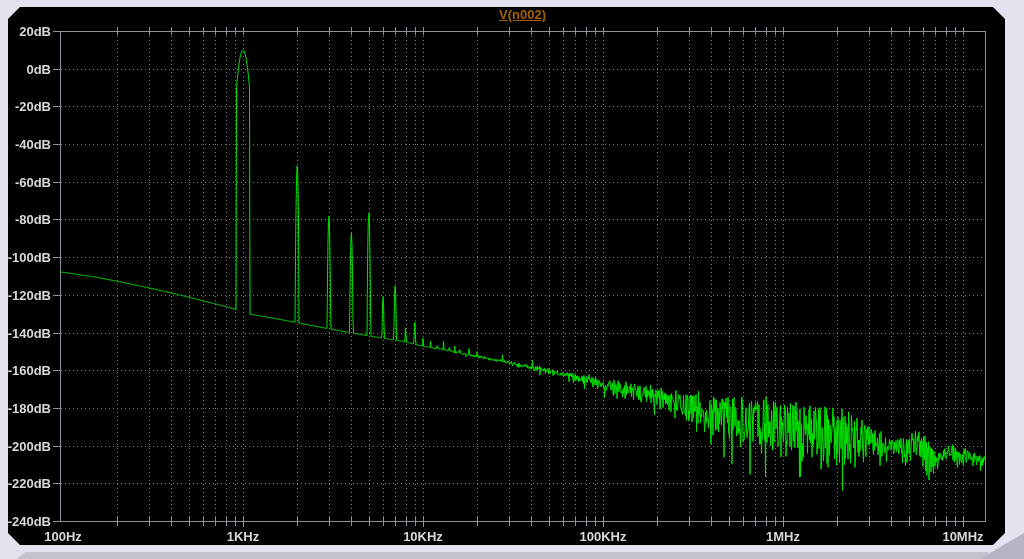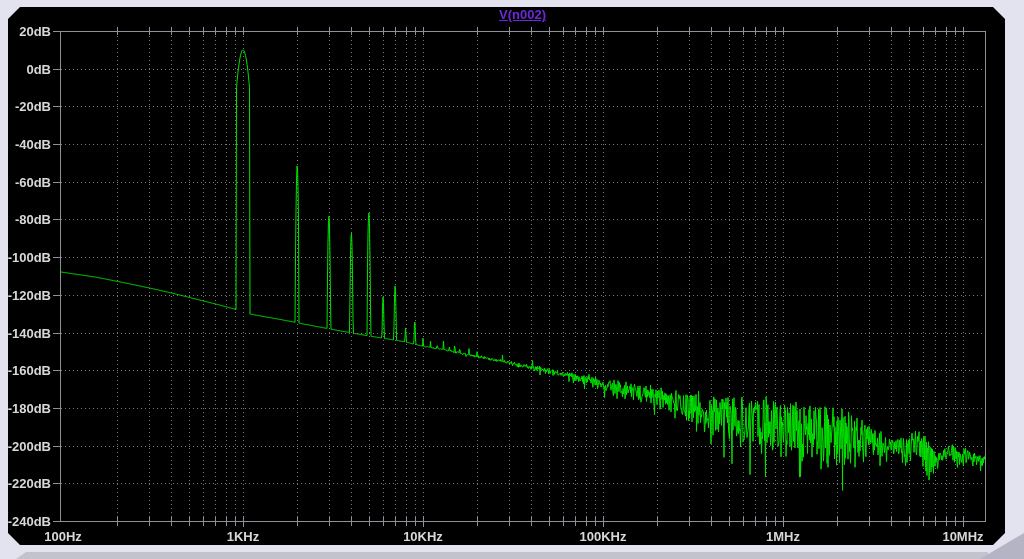--- a/index.html
+++ b/index.html
@@ -211,14 +211,14 @@
         <text x="603" y="541" text-anchor="middle">100KHz</text>
         <text x="783" y="541" text-anchor="middle">1MHz</text>
         <text x="963" y="541" text-anchor="middle">10MHz</text>
       </g>
       <rect x="60.5" y="31.5" width="925" height="490" fill="none" stroke="#90909a" shape-rendering="crispEdges"></rect>
       <clipPath id="boxclip">
         <rect x="60" y="31" width="925" height="490"></rect>
       </clipPath>
       <path d="M60.0 271.9L60.5 272.0L61.0 272.0L61.5 272.1L62.0 272.2L62.5 272.2L63.0 272.3L63.5 272.4L64.0 272.5L64.5 272.5L65.0 272.6L65.5 272.7L66.0 272.8L66.5 272.8L67.0 272.9L67.5 273.0L68.0 273.0L68.5 273.1L69.0 273.2L69.5 273.3L70.0 273.3L70.5 273.4L71.0 273.5L71.5 273.6L72.0 273.6L72.5 273.7L73.0 273.8L73.5 273.9L74.0 273.9L74.5 274.0L75.0 274.1L75.5 274.1L76.0 274.2L76.5 274.3L77.0 274.4L77.5 274.4L78.0 274.5L78.5 274.6L79.0 274.7L79.5 274.7L80.0 274.8L80.5 274.9L81.0 274.9L81.5 275.0L82.0 275.1L82.5 275.2L83.0 275.2L83.5 275.3L84.0 275.4L84.5 275.5L85.0 275.5L85.5 275.6L86.0 275.7L86.5 275.7L87.0 275.8L87.5 275.9L88.0 276.0L88.5 276.0L89.0 276.1L89.5 276.2L90.0 276.3L90.5 276.3L91.0 276.4L91.5 276.5L92.0 276.5L92.5 276.6L93.0 276.7L93.5 276.8L94.0 276.8L94.5 276.9L95.0 277.0L95.5 277.1L96.0 277.2L96.5 277.3L97.0 277.4L97.5 277.5L98.0 277.6L98.5 277.7L99.0 277.8L99.5 277.9L100.0 278.0L100.5 278.1L101.0 278.2L101.5 278.3L102.0 278.4L102.5 278.4L103.0 278.5L103.5 278.6L104.0 278.7L104.5 278.8L105.0 278.9L105.5 279.0L106.0 279.1L106.5 279.2L107.0 279.3L107.5 279.4L108.0 279.5L108.5 279.6L109.0 279.7L109.5 279.8L110.0 279.9L110.5 280.0L111.0 280.1L111.5 280.2L112.0 280.3L112.5 280.4L113.0 280.5L113.5 280.6L114.0 280.7L114.5 280.8L115.0 280.9L115.5 281.0L116.0 281.0L116.5 281.1L117.0 281.2L117.5 281.3L118.0 281.4L118.5 281.6L119.0 281.7L119.5 281.8L120.0 281.9L120.5 282.0L121.0 282.1L121.5 282.2L122.0 282.3L122.5 282.4L123.0 282.5L123.5 282.6L124.0 282.7L124.5 282.8L125.0 282.9L125.5 283.0L126.0 283.1L126.5 283.2L127.0 283.3L127.5 283.4L128.0 283.5L128.5 283.6L129.0 283.7L129.5 283.8L130.0 283.9L130.5 284.0L131.0 284.2L131.5 284.3L132.0 284.4L132.5 284.5L133.0 284.6L133.5 284.7L134.0 284.8L134.5 284.9L135.0 285.0L135.5 285.1L136.0 285.2L136.5 285.3L137.0 285.4L137.5 285.5L138.0 285.6L138.5 285.7L139.0 285.8L139.5 285.9L140.0 286.0L140.5 286.1L141.0 286.2L141.5 286.3L142.0 286.4L142.5 286.5L143.0 286.6L143.5 286.8L144.0 286.9L144.5 287.0L145.0 287.1L145.5 287.2L146.0 287.3L146.5 287.4L147.0 287.5L147.5 287.6L148.0 287.7L148.5 287.8L149.0 287.9L149.5 288.0L150.0 288.1L150.5 288.2L151.0 288.4L151.5 288.5L152.0 288.6L152.5 288.7L153.0 288.8L153.5 288.9L154.0 289.0L154.5 289.1L155.0 289.3L155.5 289.4L156.0 289.5L156.5 289.6L157.0 289.7L157.5 289.8L158.0 289.9L158.5 290.0L159.0 290.2L159.5 290.3L160.0 290.4L160.5 290.5L161.0 290.6L161.5 290.7L162.0 290.8L162.5 291.0L163.0 291.1L163.5 291.2L164.0 291.3L164.5 291.4L165.0 291.5L165.5 291.6L166.0 291.7L166.5 291.9L167.0 292.0L167.5 292.1L168.0 292.2L168.5 292.3L169.0 292.4L169.5 292.5L170.0 292.7L170.5 292.8L171.0 292.9L171.5 293.0L172.0 293.1L172.5 293.2L173.0 293.4L173.5 293.5L174.0 293.6L174.5 293.7L175.0 293.9L175.5 294.0L176.0 294.1L176.5 294.2L177.0 294.4L177.5 294.5L178.0 294.6L178.5 294.7L179.0 294.9L179.5 295.0L180.0 295.1L180.5 295.2L181.0 295.4L181.5 295.5L182.0 295.6L182.5 295.7L183.0 295.9L183.5 296.0L184.0 296.1L184.5 296.2L185.0 296.3L185.5 296.5L186.0 296.6L186.5 296.7L187.0 296.8L187.5 297.0L188.0 297.1L188.5 297.2L189.0 297.3L189.5 297.5L190.0 297.6L190.5 297.7L191.0 297.8L191.5 298.0L192.0 298.1L192.5 298.2L193.0 298.3L193.5 298.5L194.0 298.6L194.5 298.7L195.0 298.9L195.5 299.0L196.0 299.1L196.5 299.2L197.0 299.4L197.5 299.5L198.0 299.6L198.5 299.7L199.0 299.9L199.5 300.0L200.0 300.1L200.5 300.2L201.0 300.4L201.5 300.5L202.0 300.6L202.5 300.7L203.0 300.9L203.5 301.0L204.0 301.1L204.5 301.2L205.0 301.4L205.5 301.5L206.0 301.6L206.5 301.7L207.0 301.9L207.5 302.0L208.0 302.1L208.5 302.2L209.0 302.4L209.5 302.5L210.0 302.6L210.5 302.7L211.0 302.9L211.5 303.0L212.0 303.1L212.5 303.2L213.0 303.4L213.5 303.5L214.0 303.6L214.5 303.7L215.0 303.9L215.5 304.0L216.0 304.1L216.5 304.2L217.0 304.4L217.5 304.5L218.0 304.6L218.5 304.7L219.0 304.9L219.5 305.0L220.0 305.1L220.5 305.3L221.0 305.4L221.5 305.5L222.0 305.6L222.5 305.8L223.0 305.9L223.5 306.0L224.0 306.1L224.5 306.3L225.0 306.4L225.5 306.5L226.0 306.7L226.5 306.8L227.0 306.9L227.5 307.1L228.0 307.2L228.5 307.4L229.0 307.5L229.5 307.7L230.0 307.8L230.5 307.9L231.0 308.1L231.5 308.2L232.0 308.4L232.5 308.5L233.0 308.7L233.5 308.8L234.0 309.0L234.5 309.1L235.0 309.3L235.5 309.5L236.0 309.7L236.5 87.5L237.0 82.0L237.5 76.8L238.0 72.1L238.5 67.9L239.0 64.1L239.5 60.8L240.0 57.9L240.5 55.4L241.0 53.4L241.5 51.9L242.0 50.7L242.5 50.1L243.0 49.8L243.5 50.1L244.0 50.7L244.5 51.9L245.0 53.4L245.5 55.4L246.0 57.9L246.5 60.8L247.0 64.1L247.5 67.9L248.0 72.1L248.5 76.8L249.0 82.0L249.5 87.5L250.0 314.0L250.5 314.1L251.0 314.2L251.5 314.3L252.0 314.4L252.5 314.5L253.0 314.6L253.5 314.7L254.0 314.8L254.5 314.9L255.0 315.0L255.5 315.0L256.0 315.1L256.5 315.2L257.0 315.3L257.5 315.4L258.0 315.5L258.5 315.6L259.0 315.7L259.5 315.8L260.0 315.9L260.5 316.0L261.0 316.1L261.5 316.1L262.0 316.2L262.5 316.3L263.0 316.4L263.5 316.5L264.0 316.6L264.5 316.7L265.0 316.8L265.5 316.9L266.0 317.0L266.5 317.0L267.0 317.1L267.5 317.2L268.0 317.3L268.5 317.4L269.0 317.5L269.5 317.6L270.0 317.6L270.5 317.7L271.0 317.8L271.5 317.9L272.0 318.0L272.5 318.1L273.0 318.2L273.5 318.3L274.0 318.3L274.5 318.4L275.0 318.5L275.5 318.6L276.0 318.7L276.5 318.8L277.0 318.9L277.5 319.0L278.0 319.0L278.5 319.1L279.0 319.2L279.5 319.3L280.0 319.4L280.5 319.5L281.0 319.6L281.5 319.7L282.0 319.8L282.5 319.9L283.0 320.0L283.5 320.1L284.0 320.2L284.5 320.3L285.0 320.4L285.5 320.5L286.0 320.6L286.5 320.7L287.0 320.8L287.5 320.9L288.0 321.0L288.5 321.0L289.0 321.1L289.5 321.2L290.0 321.3L290.5 321.4L291.0 321.5L291.5 321.6L292.0 321.7L292.5 321.8L293.0 321.9L293.5 322.0L294.0 322.1L294.5 322.2L295.0 322.3L295.5 257.7L296.0 210.7L296.5 180.2L297.0 165.9L297.5 168.0L298.0 186.5L298.5 221.3L299.0 323.1L299.5 323.2L300.0 323.3L300.5 323.4L301.0 323.5L301.5 323.6L302.0 323.7L302.5 323.8L303.0 323.9L303.5 324.0L304.0 324.1L304.5 324.2L305.0 324.3L305.5 324.4L306.0 324.5L306.5 324.5L307.0 324.6L307.5 324.7L308.0 324.8L308.5 324.9L309.0 325.0L309.5 325.1L310.0 325.2L310.5 325.3L311.0 325.4L311.5 325.5L312.0 325.6L312.5 325.7L313.0 325.8L313.5 325.9L314.0 326.0L314.5 326.1L315.0 326.2L315.5 326.3L316.0 326.4L316.5 326.5L317.0 326.6L317.5 326.7L318.0 326.8L318.5 326.8L319.0 326.9L319.5 327.0L320.0 327.1L320.5 327.2L321.0 327.3L321.5 327.4L322.0 327.5L322.5 327.6L323.0 327.7L323.5 327.8L324.0 327.9L324.5 328.0L325.0 328.1L325.5 328.1L326.0 328.2L326.5 328.3L327.0 328.4L327.5 278.1L328.0 241.1L328.5 220.5L329.0 216.1L329.5 228.2L330.0 256.6L330.5 301.3L331.0 329.2L331.5 329.3L332.0 329.3L332.5 329.4L333.0 329.5L333.5 329.6L334.0 329.7L334.5 329.8L335.0 329.9L335.5 330.0L336.0 330.1L336.5 330.2L337.0 330.3L337.5 330.4L338.0 330.5L338.5 330.5L339.0 330.6L339.5 330.7L340.0 330.8L340.5 330.9L341.0 331.0L341.5 331.1L342.0 331.2L342.5 331.3L343.0 331.4L343.5 331.5L344.0 331.6L344.5 331.6L345.0 331.7L345.5 331.8L346.0 331.9L346.5 332.0L347.0 332.1L347.5 332.2L348.0 332.3L348.5 332.4L349.0 332.5L349.5 332.6L350.0 294.1L350.5 257.4L351.0 237.1L351.5 233.2L352.0 245.6L352.5 274.3L353.0 319.4L353.5 333.3L354.0 333.4L354.5 333.5L355.0 333.5L355.5 333.6L356.0 333.7L356.5 333.8L357.0 333.9L357.5 334.0L358.0 334.1L358.5 334.1L359.0 334.2L359.5 334.3L360.0 334.4L360.5 334.5L361.0 334.6L361.5 334.7L362.0 334.8L362.5 334.8L363.0 334.9L363.5 335.0L364.0 335.1L364.5 335.2L365.0 335.3L365.5 335.4L366.0 335.4L366.5 335.5L367.0 335.6L367.5 268.4L368.0 233.6L368.5 215.2L369.0 213.0L369.5 227.3L370.0 257.9L370.5 304.8L371.0 336.3L371.5 336.4L372.0 336.4L372.5 336.5L373.0 336.6L373.5 336.7L374.0 336.8L374.5 336.8L375.0 336.9L375.5 337.0L376.0 337.1L376.5 337.2L377.0 337.2L377.5 337.3L378.0 337.4L378.5 337.5L379.0 337.5L379.5 337.6L380.0 337.7L380.5 337.8L381.0 337.9L381.5 337.9L382.0 334.0L382.5 307.2L383.0 296.9L383.5 302.9L384.0 325.2L384.5 338.4L385.0 338.5L385.5 338.6L386.0 338.7L386.5 338.7L387.0 338.8L387.5 338.9L388.0 339.0L388.5 339.0L389.0 339.1L389.5 339.2L390.0 339.3L390.5 339.4L391.0 339.4L391.5 339.5L392.0 339.6L392.5 339.7L393.0 339.7L393.5 339.8L394.0 326.3L394.5 297.9L395.0 285.9L395.5 290.2L396.0 310.9L396.5 340.3L397.0 340.4L397.5 340.5L398.0 340.6L398.5 340.7L399.0 340.8L399.5 340.9L400.0 341.0L400.5 341.0L401.0 341.1L401.5 341.2L402.0 341.3L402.5 341.4L403.0 341.5L403.5 341.6L404.0 341.7L404.5 341.8L405.0 337.9L405.5 327.9L406.0 334.3L406.5 342.2L407.0 342.3L407.5 342.4L408.0 342.6L408.5 342.7L409.0 342.9L409.5 342.9L410.0 343.1L410.5 343.2L411.0 343.4L411.5 343.6L412.0 343.5L412.5 343.8L413.0 343.8L413.5 343.8L414.0 339.4L414.5 322.6L415.0 322.1L415.5 338.0L416.0 344.6L416.5 344.4L417.0 344.7L417.5 345.0L418.0 345.1L418.5 345.1L419.0 345.4L419.5 345.3L420.0 345.3L420.5 345.9L421.0 345.7L421.5 345.8L422.0 345.8L422.5 346.0L423.0 338.2L423.5 346.2L424.0 346.4L424.5 346.4L425.0 346.6L425.5 346.9L426.0 346.8L426.5 346.9L427.0 346.6L427.5 346.5L428.0 346.9L428.5 347.0L429.0 347.0L429.5 346.9L430.0 347.4L430.5 341.1L431.0 347.7L431.5 347.6L432.0 347.9L432.5 347.9L433.0 347.6L433.5 347.7L434.0 348.6L434.5 348.0L435.0 348.9L435.5 348.1L436.0 348.8L436.5 348.3L437.0 345.9L437.5 345.8L438.0 348.5L438.5 348.2L439.0 348.9L439.5 349.3L440.0 349.2L440.5 348.8L441.0 349.4L441.5 349.3L442.0 348.7L442.5 349.3L443.0 349.5L443.5 341.0L444.0 348.9L444.5 349.9L445.0 349.4L445.5 350.0L446.0 350.2L446.5 350.1L447.0 351.2L447.5 351.0L448.0 350.4L448.5 350.6L449.0 348.7L449.5 347.0L450.0 351.0L450.5 350.9L451.0 350.2L451.5 351.3L452.0 351.4L452.5 351.9L453.0 351.3L453.5 351.9L454.0 352.9L454.5 346.0L455.0 347.8L455.5 353.2L456.0 352.6L456.5 353.2L457.0 351.6L457.5 352.2L458.0 351.6L458.5 352.1L459.0 352.8L459.5 349.5L460.0 349.8L460.5 353.3L461.0 353.1L461.5 353.4L462.0 353.5L462.5 354.6L463.0 354.7L463.5 354.2L464.0 352.9L464.5 353.4L465.0 354.0L465.5 353.5L466.0 356.5L466.5 355.0L467.0 355.2L467.5 354.5L468.0 355.1L468.5 353.6L469.0 348.6L469.5 354.2L470.0 355.5L470.5 355.8L471.0 354.5L471.5 355.2L472.0 356.1L472.5 355.0L473.0 356.3L473.5 355.0L474.0 355.7L474.5 357.2L475.0 355.5L475.5 356.4L476.0 356.6L476.5 356.6L477.0 351.6L477.5 353.7L478.0 357.2L478.5 355.7L479.0 358.2L479.5 357.1L480.0 357.3L480.5 357.6L481.0 355.8L481.5 356.0L482.0 357.8L482.5 357.7L483.0 357.6L483.5 357.4L484.0 358.9L484.5 356.4L485.0 357.6L485.5 357.5L486.0 358.5L486.5 358.2L487.0 357.8L487.5 357.8L488.0 358.2L488.5 358.2L489.0 360.1L489.5 358.0L490.0 360.2L490.5 359.9L491.0 359.7L491.5 360.2L492.0 358.2L492.5 358.7L493.0 359.3L493.5 360.6L494.0 360.9L494.5 359.6L495.0 360.3L495.5 360.9L496.0 359.1L496.5 361.3L497.0 361.1L497.5 361.1L498.0 359.7L498.5 360.1L499.0 360.4L499.5 360.1L500.0 361.0L500.5 359.5L501.0 361.5L501.5 360.8L502.0 361.4L502.5 355.2L503.0 361.6L503.5 361.5L504.0 362.4L504.5 360.3L505.0 361.7L505.5 362.1L506.0 363.2L506.5 362.8L507.0 362.8L507.5 361.0L508.0 361.8L508.5 361.5L509.0 362.6L509.5 363.9L510.0 362.3L510.5 362.9L511.0 363.7L511.5 361.4L512.0 363.7L512.5 365.7L513.0 363.7L513.5 364.0L514.0 363.0L514.5 362.2L515.0 364.4L515.5 364.0L516.0 365.1L516.5 364.5L517.0 366.1L517.5 367.0L518.0 363.9L518.5 367.3L519.0 363.1L519.5 365.9L520.0 367.0L520.5 365.2L521.0 364.8L521.5 366.2L522.0 366.3L522.5 366.9L523.0 367.2L523.5 364.9L524.0 364.9L524.5 364.8L525.0 366.3L525.5 365.4L526.0 366.5L526.5 364.4L527.0 366.1L527.5 368.1L528.0 366.5L528.5 368.4L529.0 368.0L529.5 366.4L530.0 366.3L530.5 366.8L531.0 369.5L531.5 366.3L532.0 368.2L532.5 360.5L533.0 365.5L533.5 368.1L534.0 369.2L534.5 371.0L535.0 368.2L535.5 366.6L536.0 369.9L536.5 367.0L537.0 370.5L537.5 366.1L538.0 369.0L538.5 368.4L539.0 369.0L539.5 366.0L540.0 375.0L540.5 367.5L541.0 367.9L541.5 368.8L542.0 369.8L542.5 369.7L543.0 368.9L543.5 371.2L544.0 371.3L544.5 368.1L545.0 370.2L545.5 373.7L546.0 369.5L546.5 371.8L547.0 370.2L547.5 369.9L548.0 368.4L548.5 373.8L549.0 370.1L549.5 369.5L550.0 373.7L550.5 371.3L551.0 370.9L551.5 371.0L552.0 370.5L552.5 369.8L553.0 375.5L553.5 369.9L554.0 371.9L554.5 374.4L555.0 371.8L555.5 371.5L556.0 372.9L556.5 373.2L557.0 372.1L557.5 370.7L558.0 375.2L558.5 374.9L559.0 374.5L559.5 373.9L560.0 374.2L560.5 372.9L561.0 375.4L561.5 373.7L562.0 372.7L562.5 372.6L563.0 375.7L563.5 376.2L564.0 374.6L564.5 375.9L565.0 373.6L565.5 373.6L566.0 375.5L566.5 373.8L567.0 374.8L567.5 372.5L568.0 375.8L568.5 373.9L569.0 381.6L569.5 372.9L570.0 376.0L570.5 375.1L571.0 373.6L571.5 376.8L572.0 372.8L572.5 377.8L573.0 379.2L573.5 383.0L574.0 374.4L574.5 380.4L575.0 377.9L575.5 374.5L576.0 380.6L576.5 376.0L577.0 379.0L577.5 375.8L578.0 376.7L578.5 381.5L579.0 376.8L579.5 380.6L580.0 380.3L580.5 380.9L581.0 378.2L581.5 378.9L582.0 376.2L582.5 381.8L583.0 376.6L583.5 384.0L584.0 375.5L584.5 388.9L585.0 380.0L585.5 379.8L586.0 377.2L586.5 383.0L587.0 379.1L587.5 381.9L588.0 376.6L588.5 378.9L589.0 374.4L589.5 380.1L590.0 378.9L590.5 379.9L591.0 383.1L591.5 381.7L592.0 377.2L592.5 384.8L593.0 387.3L593.5 378.3L594.0 381.0L594.5 379.8L595.0 384.9L595.5 377.2L596.0 380.2L596.5 384.7L597.0 379.4L597.5 388.7L598.0 387.2L598.5 382.2L599.0 380.2L599.5 382.5L600.0 384.6L600.5 383.0L601.0 387.0L601.5 384.3L602.0 384.1L602.5 384.7L603.0 382.3L603.5 387.2L604.0 386.1L604.5 397.5L605.0 386.3L605.5 385.3L606.0 390.7L606.5 388.0L607.0 388.4L607.5 384.5L608.0 386.7L608.5 382.6L609.0 382.5L609.5 382.8L610.0 380.7L610.5 386.5L611.0 390.2L611.5 386.8L612.0 385.0L612.5 382.9L613.0 393.8L613.5 395.6L614.0 379.9L614.5 385.1L615.0 393.6L615.5 385.1L616.0 384.3L616.5 386.5L617.0 398.6L617.5 392.5L618.0 380.6L618.5 385.5L619.0 391.7L619.5 382.5L620.0 387.0L620.5 384.8L621.0 392.9L621.5 391.4L622.0 391.4L622.5 396.9L623.0 388.5L623.5 394.0L624.0 389.7L624.5 385.4L625.0 398.8L625.5 394.8L626.0 381.8L626.5 394.7L627.0 389.7L627.5 385.9L628.0 392.9L628.5 391.1L629.0 389.4L629.5 387.8L630.0 386.0L630.5 392.7L631.0 383.8L631.5 396.7L632.0 387.5L632.5 389.9L633.0 388.8L633.5 399.8L634.0 386.6L634.5 384.1L635.0 387.4L635.5 389.8L636.0 389.9L636.5 394.8L637.0 396.5L637.5 390.6L638.0 386.0L638.5 399.8L639.0 388.0L639.5 398.3L640.0 385.8L640.5 400.4L641.0 402.2L641.5 400.5L642.0 396.3L642.5 395.9L643.0 393.6L643.5 390.5L644.0 387.6L644.5 388.1L645.0 395.1L645.5 397.3L646.0 386.0L646.5 401.4L647.0 389.9L647.5 396.9L648.0 390.3L648.5 393.2L649.0 395.5L649.5 392.4L650.0 398.1L650.5 385.2L651.0 403.0L651.5 389.6L652.0 397.7L652.5 391.9L653.0 389.2L653.5 397.7L654.0 405.7L654.5 414.7L655.0 394.3L655.5 397.3L656.0 389.7L656.5 396.8L657.0 404.5L657.5 391.0L658.0 398.1L658.5 392.6L659.0 390.0L659.5 395.2L660.0 409.3L660.5 407.2L661.0 387.8L661.5 391.4L662.0 399.4L662.5 391.4L663.0 407.5L663.5 396.7L664.0 395.0L664.5 399.9L665.0 392.9L665.5 404.2L666.0 393.9L666.5 403.1L667.0 395.3L667.5 404.6L668.0 399.2L668.5 395.7L669.0 410.2L669.5 401.8L670.0 394.8L670.5 395.6L671.0 411.9L671.5 393.4L672.0 397.0L672.5 397.7L673.0 399.6L673.5 402.1L674.0 403.5L674.5 403.4L675.0 418.2L675.5 396.7L676.0 390.5L676.5 410.3L677.0 409.0L677.5 410.5L678.0 402.9L678.5 394.5L679.0 395.3L679.5 398.5L680.0 395.6L680.5 402.7L681.0 409.2L681.5 408.2L682.0 413.2L682.5 414.5L683.0 410.8L683.5 395.6L684.0 409.4L684.5 410.2L685.0 412.9L685.5 416.1L686.0 394.7L686.5 420.3L687.0 401.1L687.5 395.5L688.0 398.9L688.5 420.6L689.0 411.0L689.5 418.3L690.0 397.6L690.5 395.3L691.0 413.6L691.5 395.3L692.0 421.9L692.5 396.2L693.0 401.8L693.5 417.7L694.0 395.7L694.5 411.8L695.0 409.4L695.5 410.3L696.0 394.4L696.5 431.4L697.0 406.2L697.5 408.7L698.0 423.5L698.5 391.3L699.0 415.3L699.5 410.0L700.0 402.4L700.5 422.6L701.0 414.7L701.5 417.2L702.0 409.5L702.5 409.7L703.0 412.1L703.5 411.9L704.0 419.2L704.5 431.9L705.0 427.2L705.5 412.0L706.0 423.3L706.5 410.2L707.0 420.6L707.5 418.9L708.0 418.4L708.5 428.0L709.0 417.8L709.5 410.6L710.0 400.3L710.5 424.7L711.0 443.9L711.5 405.4L712.0 410.7L712.5 410.8L713.0 435.1L713.5 397.1L714.0 397.1L714.5 411.7L715.0 399.0L715.5 430.4L716.0 407.1L716.5 400.1L717.0 429.5L717.5 410.4L718.0 408.1L718.5 432.0L719.0 412.1L719.5 423.7L720.0 402.5L720.5 409.3L721.0 417.7L721.5 425.3L722.0 399.1L722.5 409.0L723.0 399.4L723.5 423.9L724.0 457.3L724.5 402.5L725.0 407.5L725.5 409.0L726.0 398.2L726.5 417.2L727.0 402.5L727.5 423.0L728.0 397.3L728.5 430.2L729.0 434.6L729.5 439.2L730.0 406.2L730.5 409.3L731.0 412.5L731.5 428.8L732.0 463.8L732.5 399.2L733.0 430.2L733.5 406.3L734.0 397.7L734.5 418.5L735.0 426.3L735.5 407.4L736.0 409.8L736.5 436.1L737.0 432.9L737.5 430.0L738.0 420.4L738.5 433.6L739.0 420.8L739.5 430.8L740.0 428.8L740.5 446.8L741.0 429.4L741.5 398.2L742.0 397.1L742.5 405.2L743.0 442.0L743.5 439.0L744.0 439.9L744.5 435.4L745.0 429.8L745.5 421.0L746.0 407.7L746.5 429.2L747.0 437.6L747.5 434.0L748.0 430.3L748.5 425.8L749.0 407.3L749.5 403.0L750.0 474.6L750.5 431.3L751.0 414.1L751.5 401.1L752.0 411.2L752.5 420.1L753.0 441.4L753.5 409.4L754.0 412.8L754.5 406.8L755.0 410.4L755.5 402.5L756.0 408.3L756.5 408.0L757.0 409.6L757.5 401.3L758.0 436.5L758.5 413.6L759.0 404.5L759.5 444.4L760.0 427.6L760.5 443.5L761.0 432.1L761.5 453.5L762.0 437.5L762.5 438.6L763.0 422.5L763.5 400.0L764.0 400.0L764.5 440.5L765.0 423.0L765.5 476.8L766.0 396.7L766.5 403.0L767.0 442.6L767.5 406.8L768.0 404.7L768.5 437.1L769.0 421.7L769.5 433.5L770.0 421.7L770.5 445.5L771.0 436.9L771.5 410.6L772.0 424.3L772.5 450.1L773.0 448.5L773.5 401.4L774.0 442.4L774.5 414.1L775.0 404.3L775.5 402.2L776.0 429.0L776.5 410.1L777.0 407.2L777.5 425.5L778.0 446.3L778.5 444.9L779.0 442.2L779.5 425.7L780.0 410.1L780.5 405.6L781.0 456.8L781.5 416.8L782.0 425.8L782.5 422.0L783.0 436.2L783.5 442.3L784.0 427.7L784.5 404.9L785.0 410.3L785.5 410.2L786.0 456.5L786.5 440.6L787.0 444.4L787.5 407.5L788.0 416.7L788.5 432.7L789.0 413.0L789.5 422.0L790.0 446.6L790.5 403.7L791.0 430.3L791.5 450.2L792.0 440.2L792.5 414.7L793.0 405.2L793.5 441.3L794.0 406.3L794.5 442.5L795.0 447.9L795.5 411.5L796.0 402.1L796.5 430.6L797.0 410.4L797.5 442.7L798.0 448.0L798.5 430.0L799.0 420.7L799.5 477.1L800.0 409.0L800.5 476.7L801.0 451.9L801.5 423.8L802.0 461.4L802.5 444.2L803.0 457.1L803.5 457.0L804.0 407.2L804.5 423.5L805.0 430.2L805.5 435.0L806.0 415.6L806.5 429.6L807.0 427.1L807.5 453.5L808.0 423.5L808.5 434.9L809.0 409.6L809.5 439.6L810.0 405.9L810.5 442.8L811.0 439.9L811.5 418.9L812.0 457.1L812.5 433.6L813.0 445.8L813.5 443.1L814.0 410.7L814.5 439.2L815.0 424.7L815.5 407.4L816.0 416.9L816.5 422.0L817.0 454.3L817.5 441.7L818.0 441.7L818.5 409.2L819.0 448.7L819.5 415.8L820.0 407.5L820.5 414.6L821.0 469.2L821.5 460.1L822.0 427.6L822.5 433.7L823.0 444.0L823.5 461.1L824.0 449.3L824.5 421.7L825.0 406.7L825.5 447.9L826.0 418.2L826.5 408.3L827.0 463.4L827.5 414.9L828.0 467.3L828.5 419.2L829.0 444.1L829.5 455.3L830.0 425.0L830.5 434.1L831.0 442.7L831.5 436.3L832.0 428.8L832.5 418.8L833.0 407.8L833.5 427.0L834.0 416.7L834.5 458.9L835.0 426.7L835.5 444.6L836.0 431.6L836.5 465.1L837.0 420.8L837.5 454.2L838.0 417.0L838.5 431.4L839.0 437.2L839.5 462.6L840.0 420.1L840.5 431.8L841.0 448.8L841.5 426.8L842.0 409.0L842.5 490.4L843.0 417.5L843.5 432.7L844.0 439.3L844.5 464.6L845.0 416.3L845.5 458.2L846.0 423.0L846.5 443.6L847.0 426.7L847.5 433.7L848.0 459.2L848.5 411.9L849.0 418.4L849.5 451.5L850.0 443.6L850.5 463.2L851.0 448.3L851.5 415.7L852.0 430.6L852.5 428.3L853.0 431.8L853.5 444.0L854.0 448.0L854.5 421.1L855.0 467.3L855.5 447.0L856.0 427.3L856.5 430.7L857.0 418.0L857.5 440.8L858.0 452.6L858.5 440.0L859.0 456.5L859.5 440.3L860.0 451.0L860.5 440.4L861.0 427.3L861.5 434.7L862.0 420.1L862.5 447.2L863.0 451.7L863.5 462.1L864.0 432.1L864.5 429.1L865.0 425.1L865.5 452.9L866.0 456.7L866.5 429.4L867.0 438.9L867.5 426.9L868.0 437.0L868.5 444.8L869.0 426.2L869.5 440.0L870.0 443.9L870.5 442.8L871.0 429.3L871.5 430.6L872.0 442.8L872.5 433.7L873.0 449.8L873.5 454.9L874.0 433.4L874.5 450.2L875.0 430.5L875.5 445.2L876.0 443.8L876.5 445.7L877.0 446.9L877.5 437.9L878.0 454.9L878.5 447.3L879.0 444.5L879.5 433.4L880.0 465.8L880.5 453.3L881.0 431.4L881.5 444.5L882.0 456.3L882.5 449.1L883.0 443.0L883.5 445.0L884.0 445.9L884.5 452.6L885.0 447.1L885.5 437.5L886.0 450.6L886.5 461.7L887.0 449.1L887.5 446.5L888.0 449.9L888.5 448.9L889.0 445.2L889.5 439.3L890.0 443.5L890.5 442.1L891.0 450.2L891.5 449.3L892.0 440.0L892.5 442.8L893.0 441.7L893.5 453.8L894.0 453.2L894.5 442.5L895.0 448.4L895.5 449.0L896.0 440.7L896.5 451.5L897.0 443.1L897.5 440.0L898.0 439.4L898.5 453.8L899.0 452.9L899.5 440.2L900.0 447.4L900.5 447.7L901.0 438.1L901.5 452.7L902.0 451.2L902.5 462.8L903.0 446.0L903.5 438.5L904.0 447.7L904.5 456.6L905.0 454.6L905.5 465.7L906.0 457.8L906.5 439.5L907.0 462.4L907.5 443.8L908.0 442.6L908.5 440.3L909.0 453.7L909.5 438.6L910.0 455.4L910.5 460.6L911.0 448.6L911.5 438.4L912.0 433.2L912.5 440.1L913.0 439.8L913.5 438.9L914.0 452.3L914.5 444.5L915.0 439.7L915.5 431.2L916.0 451.7L916.5 455.0L917.0 446.5L917.5 436.4L918.0 441.5L918.5 438.0L919.0 431.7L919.5 452.3L920.0 456.4L920.5 441.1L921.0 457.0L921.5 438.6L922.0 441.1L922.5 447.4L923.0 466.4L923.5 437.1L924.0 441.9L924.5 459.8L925.0 436.0L925.5 467.5L926.0 471.2L926.5 442.3L927.0 475.5L927.5 448.1L928.0 449.9L928.5 441.7L929.0 480.1L929.5 470.2L930.0 446.8L930.5 451.8L931.0 472.1L931.5 448.3L932.0 466.9L932.5 449.3L933.0 463.8L933.5 473.4L934.0 451.3L934.5 460.0L935.0 466.3L935.5 455.8L936.0 462.2L936.5 457.6L937.0 458.3L937.5 468.6L938.0 464.9L938.5 454.7L939.0 453.1L939.5 459.7L940.0 453.1L940.5 454.3L941.0 455.7L941.5 459.7L942.0 455.8L942.5 460.3L943.0 458.0L943.5 450.5L944.0 456.7L944.5 449.7L945.0 448.6L945.5 455.5L946.0 459.1L946.5 457.5L947.0 453.3L947.5 454.0L948.0 449.8L948.5 446.1L949.0 450.4L949.5 455.6L950.0 454.1L950.5 455.2L951.0 455.5L951.5 450.4L952.0 445.8L952.5 444.7L953.0 460.2L953.5 446.6L954.0 456.2L954.5 462.2L955.0 447.5L955.5 448.1L956.0 459.0L956.5 451.0L957.0 463.9L957.5 467.5L958.0 452.0L958.5 457.0L959.0 452.3L959.5 464.5L960.0 453.7L960.5 455.2L961.0 460.7L961.5 462.4L962.0 458.7L962.5 454.1L963.0 463.0L963.5 466.1L964.0 449.2L964.5 454.2L965.0 452.1L965.5 448.2L966.0 462.7L966.5 461.8L967.0 453.9L967.5 450.7L968.0 451.1L968.5 459.2L969.0 456.8L969.5 452.2L970.0 453.7L970.5 456.0L971.0 459.8L971.5 458.0L972.0 457.1L972.5 464.2L973.0 466.0L973.5 454.1L974.0 461.8L974.5 453.0L975.0 458.2L975.5 457.9L976.0 456.2L976.5 464.7L977.0 461.3L977.5 456.7L978.0 458.1L978.5 461.4L979.0 456.3L979.5 459.4L980.0 455.6L980.5 471.0L981.0 460.3L981.5 465.3L982.0 458.3L982.5 465.6L983.0 457.9L983.5 462.7L984.0 457.0L984.5 459.1L985.0 455.7" fill="none" stroke="#00e400" stroke-width="1" stroke-linejoin="round" clip-path="url(#boxclip)"></path>
     </svg>
-  <div id="title" style="color: #6d28d9; text-decoration: underline;">V(n002)</div>
+  <div id="title" style="color: #a16207; text-decoration: underline;">V(n002)</div>
 </div>
 
 </body></html>

